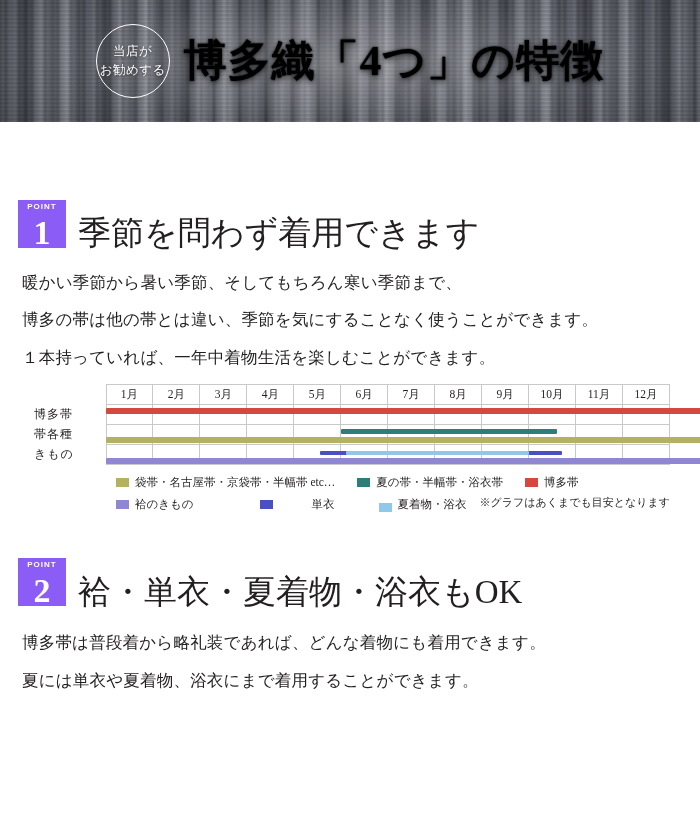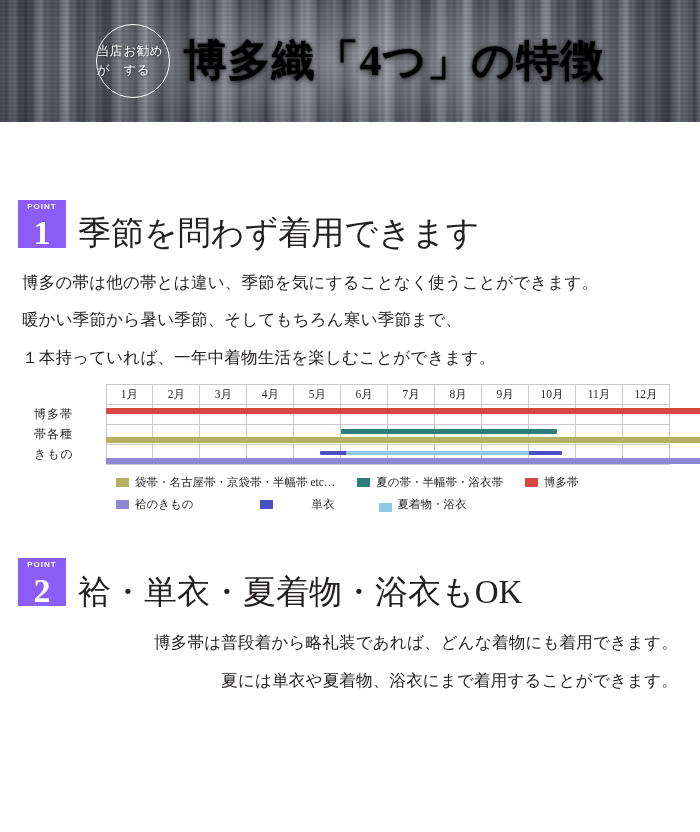--- a/index.html
+++ b/index.html
@@ -50,21 +50,21 @@
     background: radial-gradient(ellipse 90% 120% at 50% 50%, rgba(255,255,255,0.30) 0%, rgba(255,255,255,0.05) 45%, rgba(0,0,0,0.25) 100%);
   }
   .hero-inner {
     position: absolute; inset: 0;
     display: flex; align-items: center; justify-content: center;
   }
   .badge {
     width: 74px; height: 74px; border-radius: 50%;
     border: 1.5px solid #ffffff;
     color: #ffffff;
-    display: flex; flex-direction: row;
+    display: flex; flex-direction: column;
     align-items: center; justify-content: center;
     font-family: "Liberation Sans", sans-serif;
     font-size: 12.5px; line-height: 1.5;
     letter-spacing: 0.5px;
     margin-right: 14px;
     text-shadow: 0 1px 3px rgba(0,0,0,0.6);
     flex: none;
   }
   .hero-title {
     color: #000000;
@@ -191,22 +191,22 @@
   <div class="section" style="margin-top:78px;">
     <div class="point-head">
       <div class="point-box">
         <span class="plabel">POINT</span>
         <span class="pnum">1</span>
       </div>
       <div class="point-title">季節を問わず着用できます</div>
     </div>
 
     <div class="body-lines">
+      <p>暖かい季節から暑い季節、そしてもちろん寒い季節まで、</p>
       <p>博多の帯は他の帯とは違い、季節を気にすることなく使うことができます。</p>
-      <p>暖かい季節から暑い季節、そしてもちろん寒い季節まで、</p>
       <p>１本持っていれば、一年中着物生活を楽しむことができます。</p>
     </div>
 
     <div class="chart-wrap">
       <div class="chart" id="chart-root">
         <table class="cal">
           <thead>
             <tr>
               <th class="corner"></th>
               <th class="mon">1月</th>
@@ -303,32 +303,33 @@
           </span>
           <span class="legend-item" style="margin-left:44px;gap:33px;">
             <span class="swatch" style="background:#4a4fc4"></span>
             <span>単衣</span>
           </span>
           <span class="legend-item" style="margin-left:22px;align-items:flex-end;">
             <span class="swatch" style="background:#8fc8e8"></span>
             <span>夏着物・浴衣</span>
           </span>
         </div>
+        <div class="note">※グラフはあくまでも目安となります</div>
       </div>
     </div>
   </div>
 
   <div class="section" style="margin-top:46px;">
     <div class="point-head">
       <div class="point-box">
         <span class="plabel">POINT</span>
         <span class="pnum">2</span>
       </div>
       <div class="point-title">袷・単衣・夏着物・浴衣もOK</div>
     </div>
 
-    <div class="body-lines" style="margin-top:26px;text-align:right;">
+    <div class="body-lines" style="margin-top:26px;">
       <p>博多帯は普段着から略礼装であれば、どんな着物にも着用できます。</p>
       <p>夏には単衣や夏着物、浴衣にまで着用することができます。</p>
     </div>
   </div>
 
 </div>
 
 </body></html>

